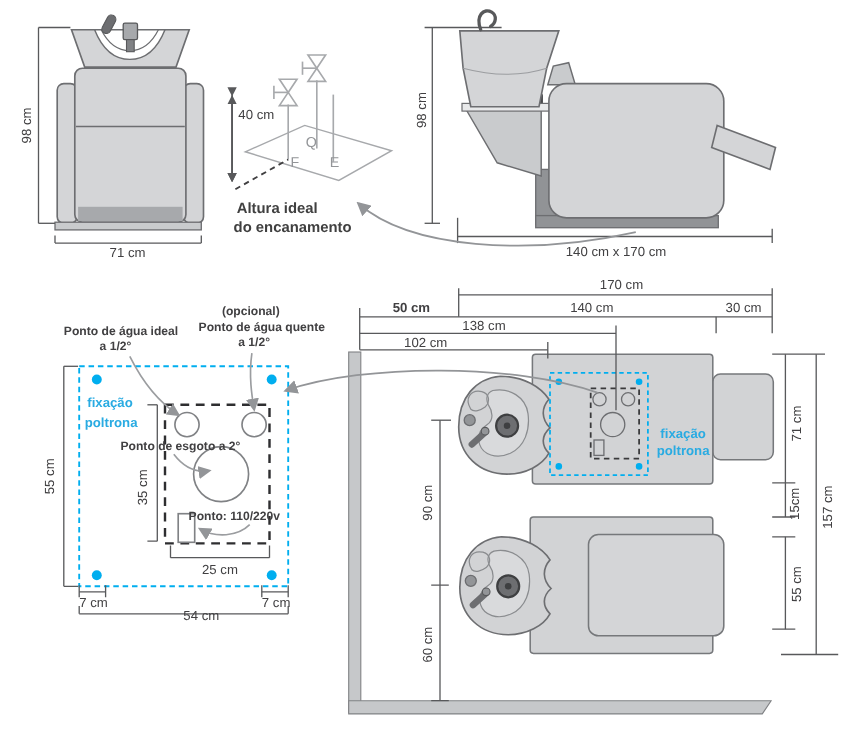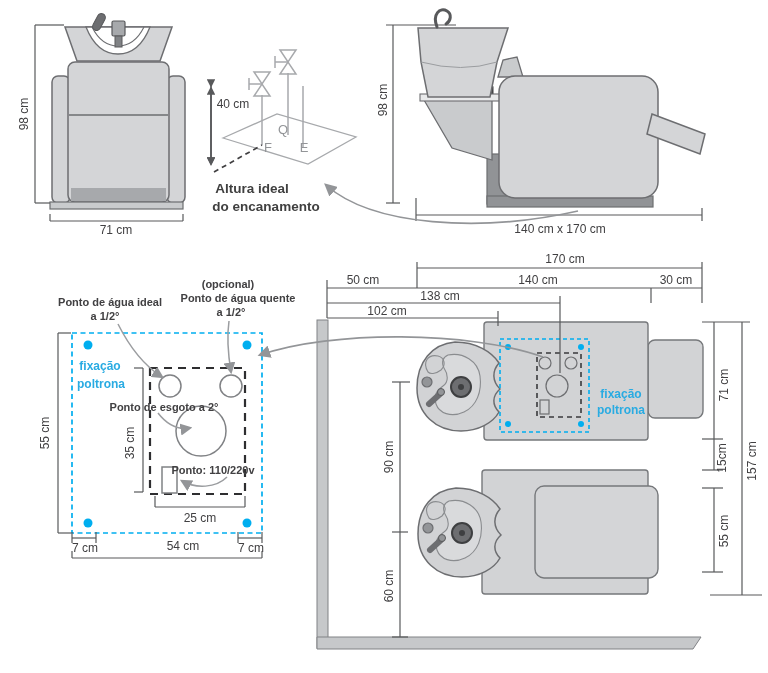--- a/index.html
+++ b/index.html
@@ -248,24 +248,24 @@
 <div class="lbl bold sm" style="left:231px;top:312px;">a 1/2°</div>
 <div class="lbl cyan" style="left:100px;top:366px;">fixação</div>
 <div class="lbl cyan" style="left:101px;top:384px;">poltrona</div>
 <div class="lbl bold sm" style="left:164px;top:407px;">Ponto de esgoto a 2°</div>
 <div class="lbl bold sm" style="left:213px;top:470px;">Ponto: 110/220v</div>
 <div class="lbl rot" style="left:45px;top:433px;">55 cm</div>
 <div class="lbl rot" style="left:130px;top:443px;">35 cm</div>
 <div class="lbl" style="left:200px;top:518px;">25 cm</div>
 <div class="lbl" style="left:85px;top:548px;">7 cm</div>
 <div class="lbl" style="left:251px;top:548px;">7 cm</div>
-<div class="lbl" style="left:167px;top:546px;padding-left:32px;">54 cm</div>
+<div class="lbl" style="left:167px;top:560px;padding-left:32px;">54 cm</div>
 
 <div class="lbl" style="left:565px;top:259px;">170 cm</div>
-<div class="lbl" style="left:363px;top:280px;">50 cm</div>
+<div class="lbl" style="left:374px;top:280px;font-weight:bold;">50 cm</div>
 <div class="lbl" style="left:538px;top:280px;">140 cm</div>
 <div class="lbl" style="left:676px;top:280px;">30 cm</div>
 <div class="lbl" style="left:440px;top:296px;">138 cm</div>
 <div class="lbl" style="left:374px;top:311px;margin-left:13px;">102 cm</div>
 <div class="lbl rot" style="left:389px;top:457px;">90 cm</div>
 <div class="lbl rot" style="left:389px;top:586px;">60 cm</div>
 <div class="lbl rot" style="left:724px;top:385px;">71 cm</div>
 <div class="lbl rot" style="left:722px;top:458px;">15cm</div>
 <div class="lbl rot" style="left:724px;top:531px;">55 cm</div>
 <div class="lbl rot" style="left:752px;top:461px;">157 cm</div>

